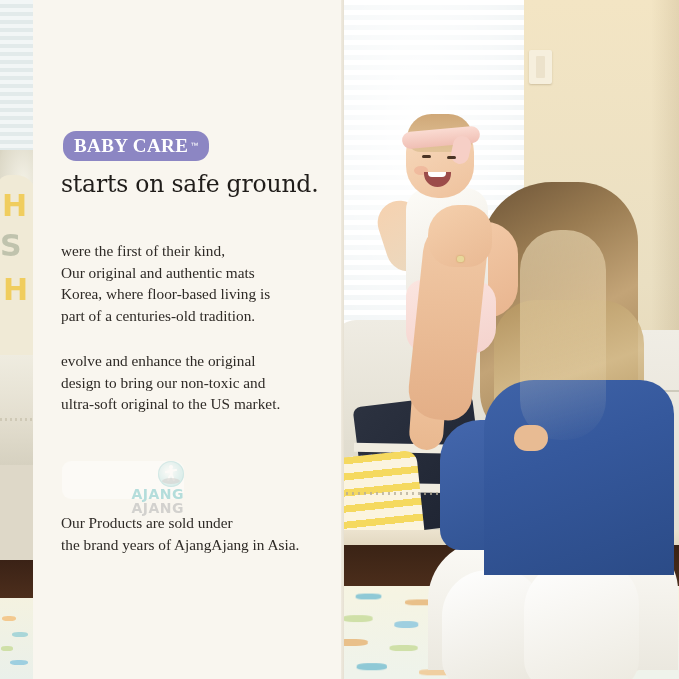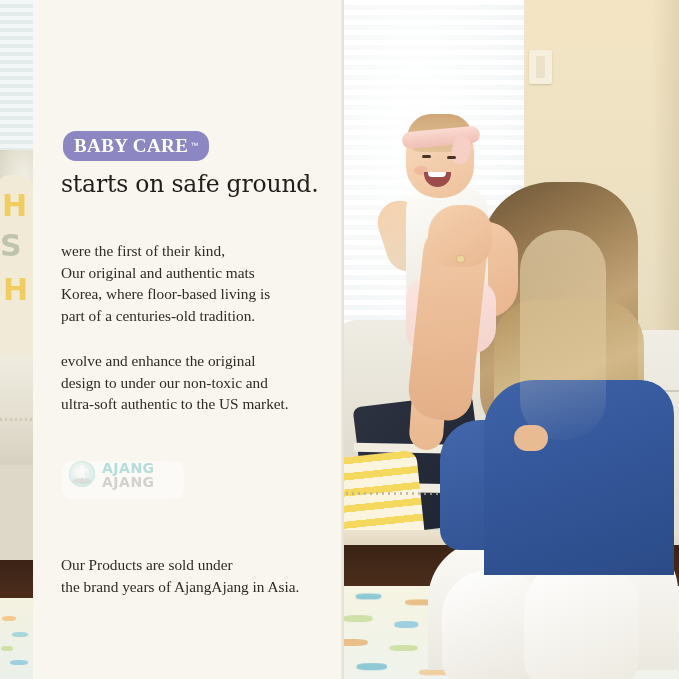--- a/index.html
+++ b/index.html
@@ -59,26 +59,26 @@
     letter-spacing:-.2px;font-weight:400;}
   .heading span{display:block;}
 
   
   .para{position:absolute;left:61px;width:256px;
     font-family:"Liberation Serif", serif;
     font-size:15.3px;line-height:1.42;color:#2e2a26;}
   .para span{display:block;}
   .p1{top:240px;}
   .p2{top:350px;}
-  .p3{top:512px;font-size:15.3px;margin-top:42px;}
+  .p3{top:512px;font-size:15.3px;}
 
   
   .ajang{position:absolute;left:62px;top:461px;width:122px;height:38px;
     background:rgba(255,255,255,.72);border-radius:9px;
-    display:flex;align-items:flex-start;opacity:.55;}
+    display:flex;align-items:flex-end;opacity:.55;flex-direction:column;}
   .aj-circle{width:26px;height:26px;border-radius:50%;margin-left:7px;
     background:radial-gradient(circle at 42% 40%, #ffffff 0%, #d6eeee 45%, #a9dcdb 100%);
     position:relative;flex:none;
     box-shadow:inset 0 0 0 1px rgba(150,205,205,.5);}
   .aj-figure{position:absolute;left:50%;top:4px;transform:translateX(-50%);
     width:14px;height:15px;}
   .aj-head{position:absolute;left:50%;top:0;transform:translateX(-50%);
     width:4px;height:4px;border-radius:50%;background:#ffffff;}
   .aj-body{position:absolute;left:50%;top:4px;transform:translateX(-50%);
     width:2.5px;height:7px;background:#ffffff;}
@@ -245,22 +245,22 @@
 
   <div class="para p1">
     <span>were the first of their kind,</span>
     <span>Our original and authentic mats</span>
     <span>Korea, where floor-based living is</span>
     <span>part of a centuries-old tradition.</span>
   </div>
 
   <div class="para p2">
     <span>evolve and enhance the original</span>
-    <span>design to under our non-toxic and</span>
-    <span>ultra-soft authentic to the US market.</span>
+    <span>design to bring our non-toxic and</span>
+    <span>ultra-soft original to the US market.</span>
   </div>
 
   <div class="ajang">
     <div class="aj-circle">
       <div class="aj-figure">
         <span class="aj-head"></span>
         <span class="aj-body"></span>
         <span class="aj-arm"></span>
         <span class="aj-legL"></span>
         <span class="aj-legR"></span>

